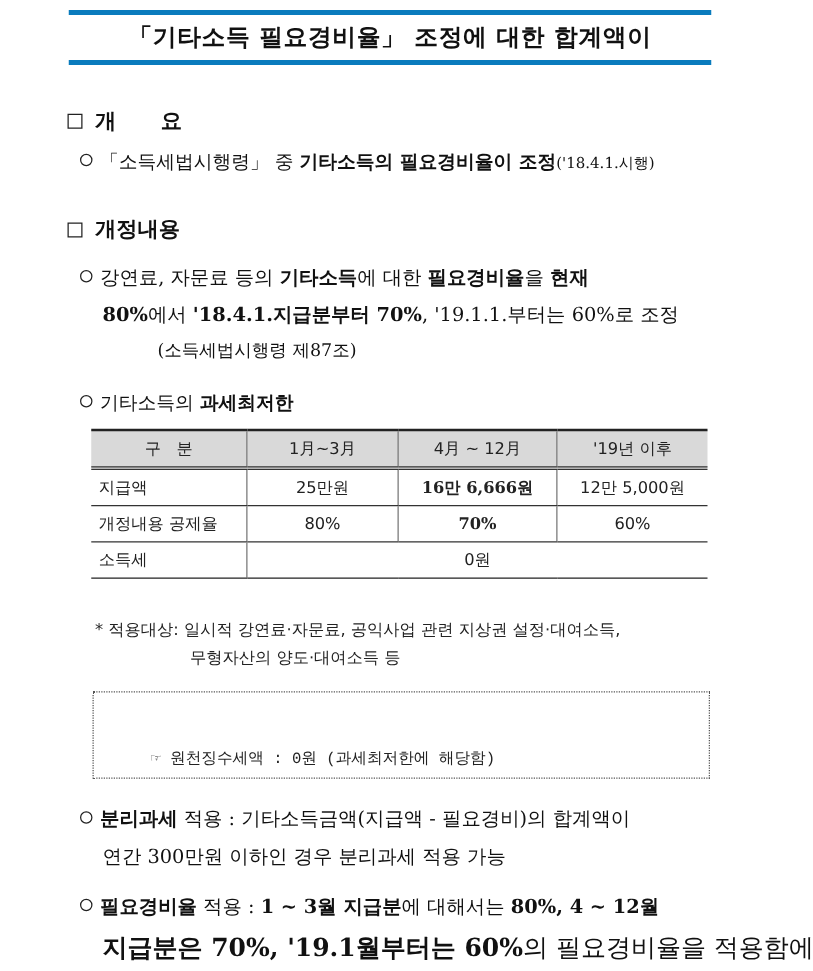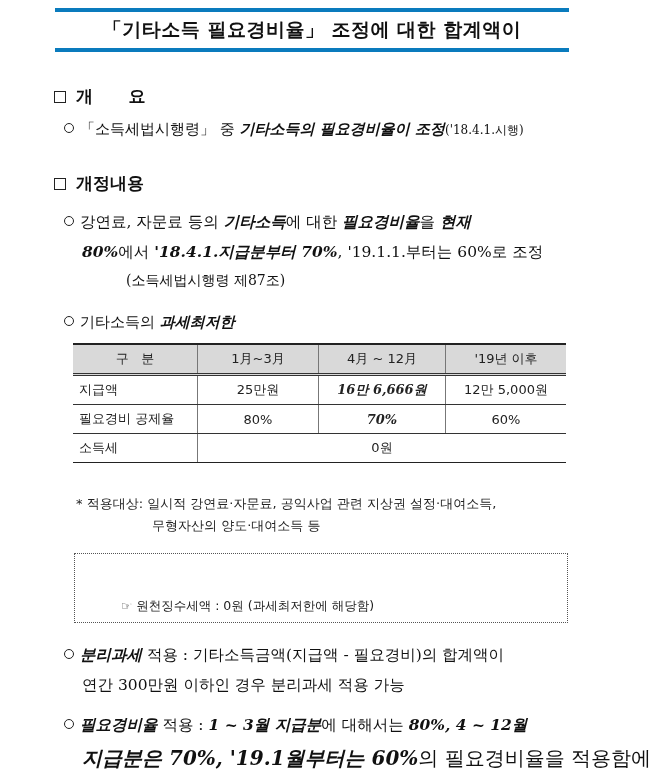--- a/index.html
+++ b/index.html
@@ -2,32 +2,32 @@
 <html><head>
 <meta charset="utf-8">
 <style>
   html, body { margin:0; padding:0; background:#ffffff; }
   body { width:650px; height:777px; position:relative; overflow:hidden; color:#111; font-family:"DejaVu Serif", serif; }
   .title-wrap { position:absolute; left:55px; top:8px; width:514px; height:44px; border-top:4px solid #0a7bbd; border-bottom:4px solid #0a7bbd; box-sizing:border-box; display:flex; align-items:center; justify-content:center; }
   .title { font-family:"DejaVu Sans", sans-serif; font-weight:bold; font-size:19px; letter-spacing:0.5px; color:#111; }
   .section-head { position:absolute; left:54px; font-family:"DejaVu Sans", sans-serif; font-weight:bold; font-size:17px; display:flex; align-items:center; }
   .sq { display:inline-block; width:12px; height:12px; border:1.5px solid #222; margin-right:10px; box-sizing:border-box; }
   .line { position:absolute; font-size:15px; white-space:nowrap; }
-  .b { font-weight:bold;font-style:italic; }
+  .b { font-weight:bold; }
   .circ { display:inline-block; width:10px; height:10px; border:1.3px solid #222; border-radius:50%; margin-right:6px; vertical-align:1px; box-sizing:border-box; }
   table.t { position:absolute; left:73px; top:343px; width:493px; border-collapse:collapse; font-family:"DejaVu Sans", sans-serif; font-size:13px; color:#222; }
   table.t td, table.t th { height:28px; padding:0 6px; border-bottom:1px solid #333; }
   table.t th { background:#d9d9d9; font-weight:normal; border-top:2px solid #222; border-bottom:3px double #333;margin-left:33px; }
   table.t tr:last-child td { border-bottom:1.5px solid #222; }
   .vl { border-left:1.5px solid #777; }
   .c { text-align:center; }
   .note { position:absolute; left:76px; font-family:"DejaVu Sans", sans-serif; font-size:13px; color:#222; white-space:nowrap; }
   .example { position:absolute; left:74px; top:553px; width:494px; height:70px; border:1px dotted #555; box-sizing:border-box; font-family:"DejaVu Sans", sans-serif; font-size:11.5px; color:#222; }
   .example .l1 { position:absolute; left:6px; top:20px; white-space:nowrap; letter-spacing:-0.3px; }
-  .example .l2 { position:absolute; left:46px; top:44px; white-space:nowrap; font-size:12.5px; }
+  .example .l2 { position:absolute; left:46px; top:44px; white-space:nowrap; font-size:12.5px;font-family:Liberation Mono, monospace; }
 </style>
 </head>
 <body>
 
 <div class="title-wrap">
   <span class="title">「기타소득 필요경비율」 조정에 대한 합계액이</span>
 </div>
 
 <div class="section-head" style="top:85px;">
   <span class="sq"></span>
@@ -64,21 +64,21 @@
     <th class="vl" style="width:114px;">4月 ~ 12月</th>
     <th class="vl">'19년 이후</th>
   </tr>
   <tr>
     <td>지급액</td>
     <td class="vl c">25만원</td>
     <td class="vl c b" style="font-family:'DejaVu Serif',serif;">16만 6,666원</td>
     <td class="vl c">12만 5,000원</td>
   </tr>
   <tr>
-    <td>필요경비 공제율</td>
+    <td>개정내용 공제율</td>
     <td class="vl c">80%</td>
     <td class="vl c b" style="font-family:'DejaVu Serif',serif;">70%</td>
     <td class="vl c">60%</td>
   </tr>
   <tr>
     <td>소득세</td>
     <td class="vl c" colspan="3">0원</td>
   </tr>
 </tbody>
   </table>

